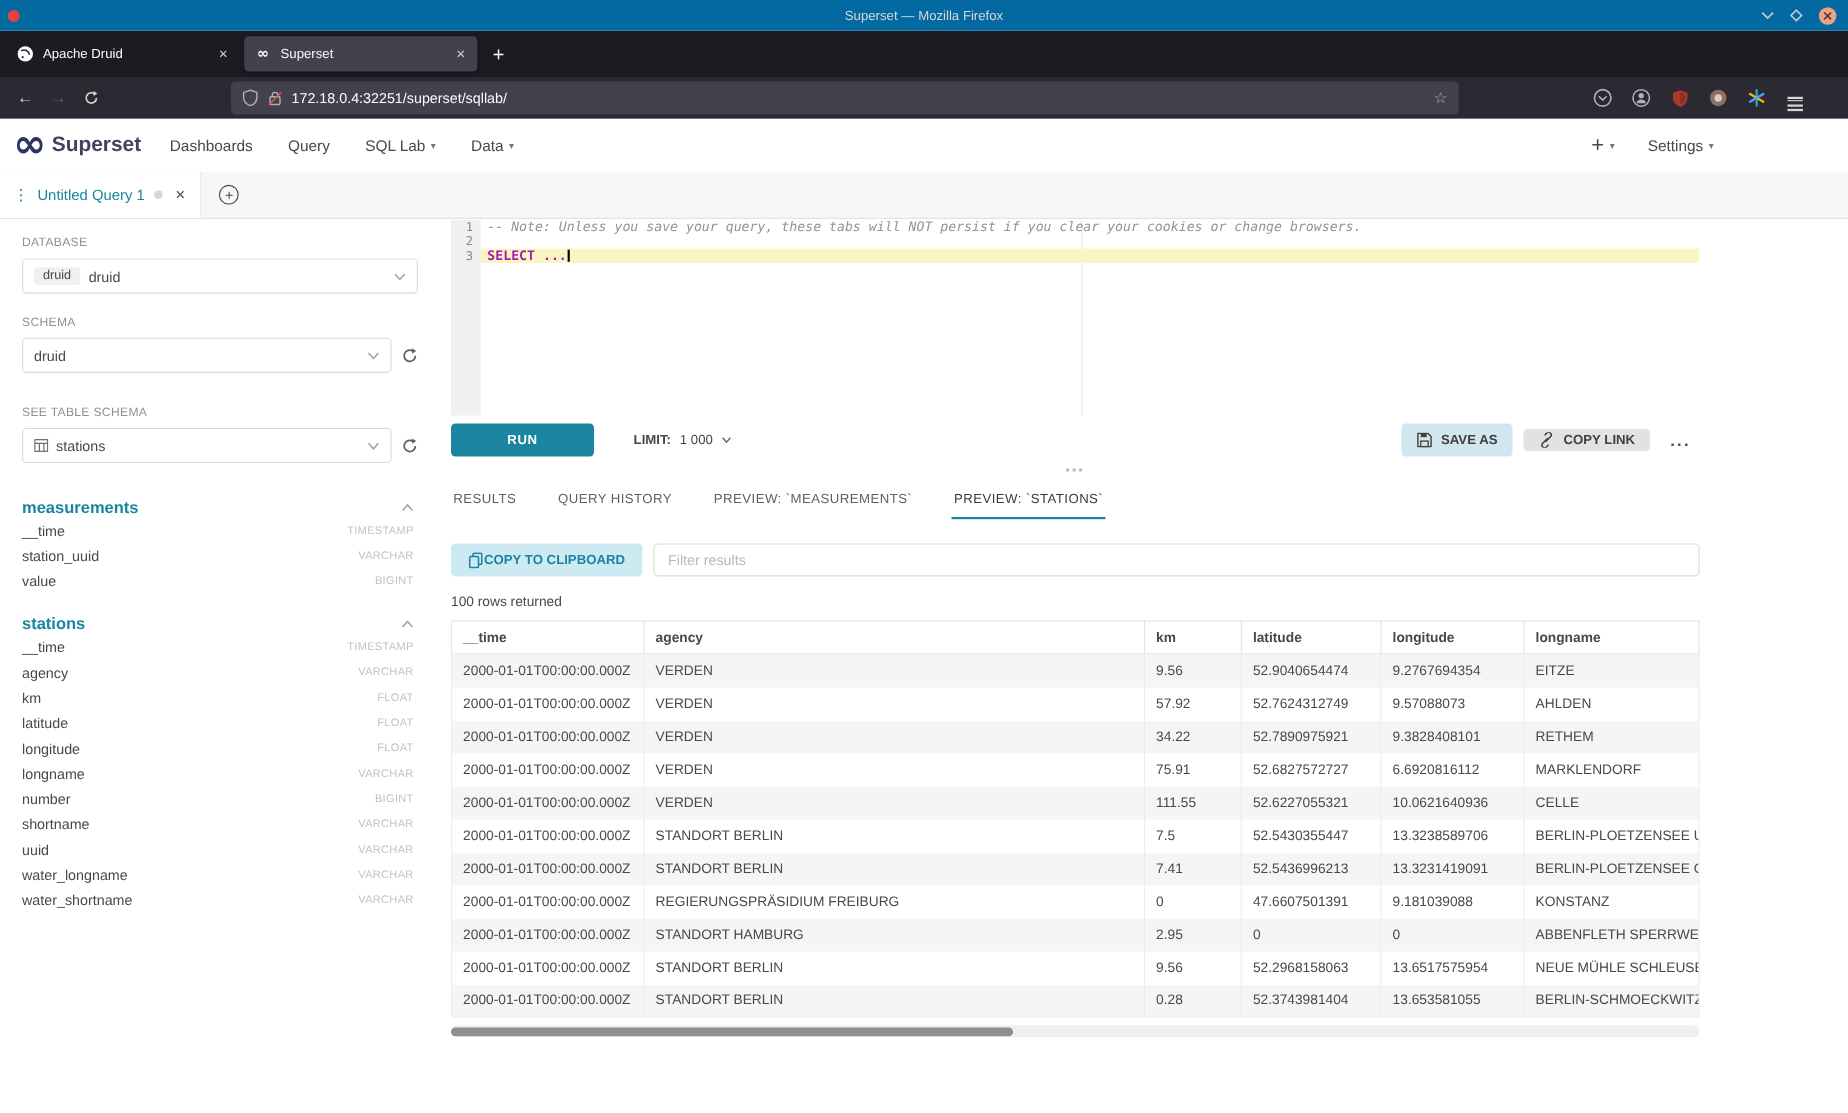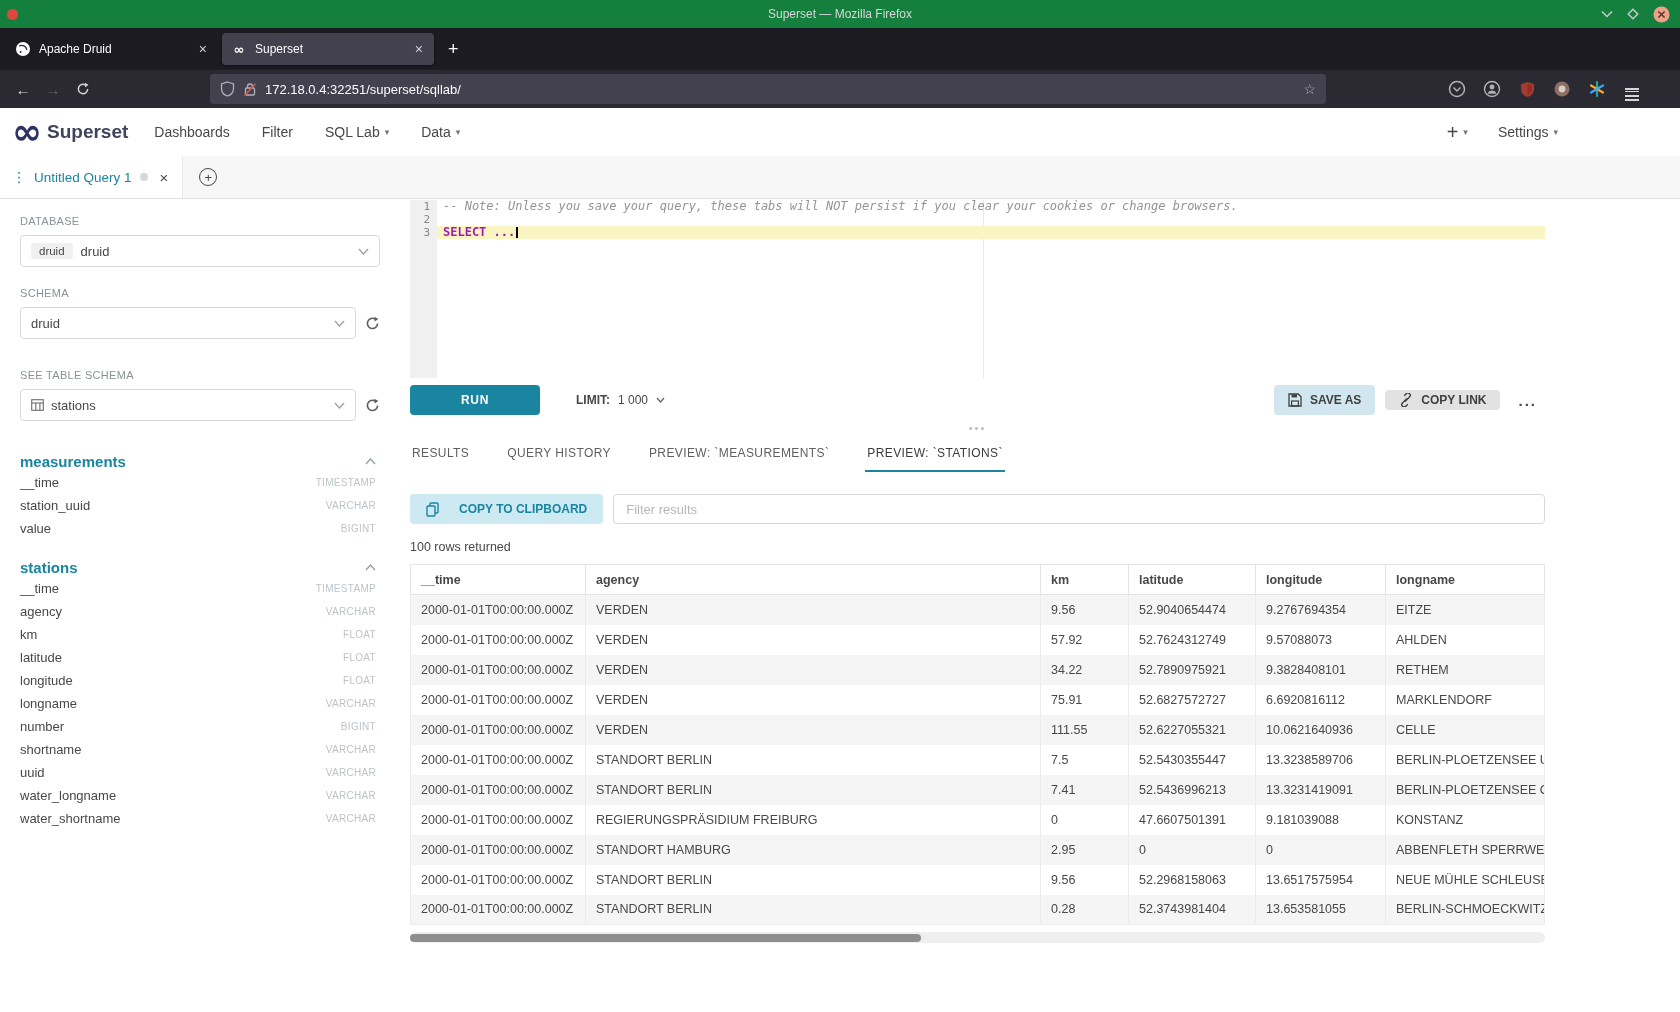--- a/index.html
+++ b/index.html
@@ -1,20 +1,20 @@
 <!DOCTYPE html>
 <html><head>
 <meta charset="utf-8">
 <style>
   * { margin:0; padding:0; box-sizing:border-box; }
   html,body { width:1680px; height:1012px; overflow:hidden; background:#fff;
               font-family:"Liberation Sans", sans-serif; }
 
   
-  .titlebar { height:28px; background:#15803d; display:flex; align-items:center; position:relative; }
+  .titlebar { height:28px; background:#0369a1; display:flex; align-items:center; position:relative; }
   .tb-dot { width:11px; height:11px; border-radius:50%; background:#e2453c; margin-left:7px; z-index:2; }
   .tb-title { position:absolute; left:0; right:0; text-align:center; color:#d7d7db; font-size:12px; }
   .tb-controls { margin-left:auto; display:flex; align-items:center; gap:14px; padding-right:10px; z-index:2; }
   .wc { display:flex; align-items:center; }
 
   .tabstrip { height:42px; background:#1c1b22; display:flex; align-items:center; padding:0 6px; }
   .btab { width:212px; height:32px; border-radius:4px; display:flex; align-items:center;
           padding:0 9px; color:#fbfbfe; font-size:12px; margin-right:4px; }
   .btab.active { background:#42414d; box-shadow:0 1px 3px rgba(0,0,0,.4); }
   .btab .favicon { width:16px; height:16px; margin-right:8px; flex:0 0 auto; display:flex; }
@@ -114,21 +114,21 @@
   .grip { height:12px; display:flex; align-items:center; justify-content:center; color:#b9b9b9;
           font-size:11px; letter-spacing:2px; }
 
   
   .rtabs { display:flex; gap:34px; }
   .rtab { font-size:12px; color:#5f5f5f; letter-spacing:.4px; padding:12px 2px 10px; border-bottom:2px solid transparent; }
   .rtab.active { color:#3b3b3b; border-bottom-color:#1985a0; }
 
   .rtoolbar { display:flex; gap:10px; margin-top:22px; }
   .copy-btn { height:30px; background:#cde9f2; border:none; border-radius:4px; display:flex;
-              align-items:center; gap:20px; padding:0 16px; font-size:12px; font-weight:bold;
+              align-items:center; gap:1px; padding:0 16px; font-size:12px; font-weight:bold;
               color:#1985a0; font-family:inherit; }
   .filter-input { flex:1; height:30px; border:1px solid #d9d9d9; border-radius:4px; padding:0 12px;
                   font-size:13px; color:#484848; font-family:inherit; outline:none; }
   .filter-input::placeholder { color:#b8b8b8; }
 
   .rowcount { margin-top:16px; font-size:12.5px; color:#484848; }
 
   .res-table { margin-top:10px; width:100%; border-collapse:collapse; table-layout:fixed;
                font-size:12.5px; color:#484848; }
   .res-table th { text-align:left; font-weight:bold; height:30px; padding:0 10px;
@@ -254,21 +254,21 @@
 </div>
 
 <div class="sp-header">
   <span class="sp-logo">∞</span>
   <span class="sp-brand">Superset</span>
   <nav class="sp-nav">
     <span class="sp-nav-item">
         <span>Dashboards</span>
       </span>
     <span class="sp-nav-item">
-        <span>Filter</span>
+        <span>Query</span>
       </span>
     <span class="sp-nav-item">
         <span>SQL Lab</span>
         <span class="caret">▾</span>
       </span>
     <span class="sp-nav-item">
         <span>Data</span>
         <span class="caret">▾</span>
       </span>
   </nav>

